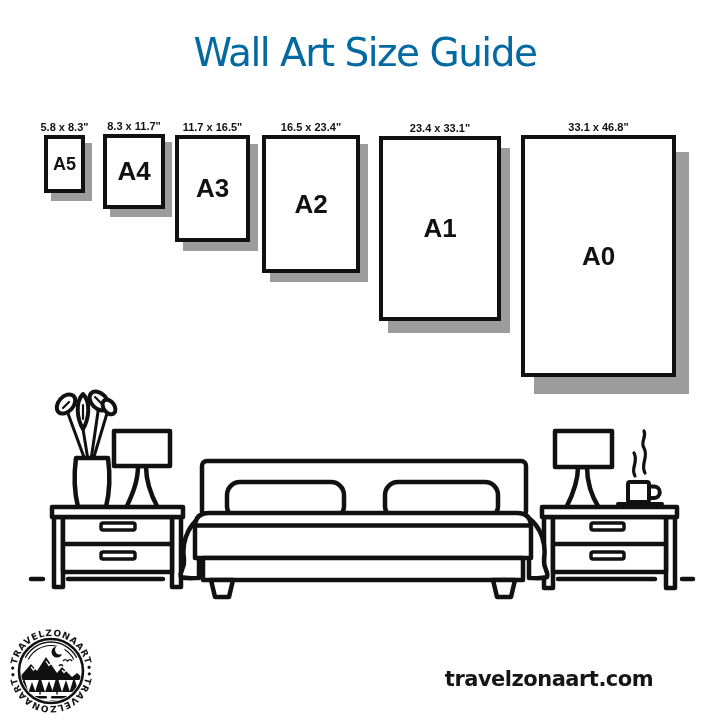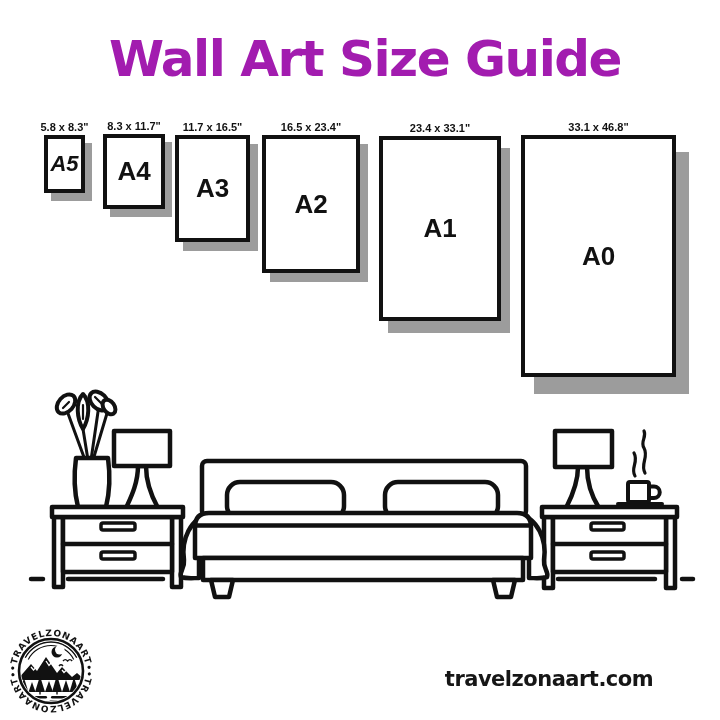--- a/index.html
+++ b/index.html
@@ -14,24 +14,24 @@
     background:var(--bg);
     overflow:hidden;
     font-family:"Liberation Sans",sans-serif;
     color:var(--ink);
   }
   .title{
     position:absolute;
     left:365px;top:30px;
     transform:translateX(-50%);
     font-family:"DejaVu Sans",sans-serif;
-    font-weight:700;
-    font-size:50px;
+    font-weight:400;
+    font-size:39px;
     letter-spacing:-1.5px;
-    color:#a21caf;
+    color:#0369a1;
     white-space:nowrap;
   }
   .frame{
     position:absolute;
     box-sizing:border-box;
     background:#fff;
     border:4px solid var(--ink);
     display:flex;align-items:center;justify-content:center;
   }
   .frame-name{
@@ -43,21 +43,21 @@
   .frame-label{
     position:absolute;
     top:-18px;left:50%;
     transform:translateX(-50%);
     font-weight:bold;
     font-size:11px;
     white-space:nowrap;
     color:var(--ink);
   }
   .f-a5{left:44px;top:135px;width:41px;height:58px;box-shadow:7px 8px 0 var(--shadow);}
-  .f-a5 .frame-name{font-size:22px;font-style:italic;}
+  .f-a5 .frame-name{font-size:18px;}
   .f-a4{left:103px;top:134px;width:62px;height:75px;box-shadow:7px 8px 0 var(--shadow);}
   .f-a3{left:175px;top:135px;width:75px;height:107px;box-shadow:8px 9px 0 var(--shadow);}
   .f-a2{left:262px;top:135px;width:98px;height:138px;box-shadow:8px 9px 0 var(--shadow);}
   .f-a1{left:379px;top:136px;width:122px;height:185px;box-shadow:9px 12px 0 var(--shadow);}
   .f-a0{left:521px;top:135px;width:155px;height:242px;box-shadow:13px 17px 0 var(--shadow);}
   .scene{
     position:absolute;
     left:0;top:380px;
     width:720px;height:220px;
   }

